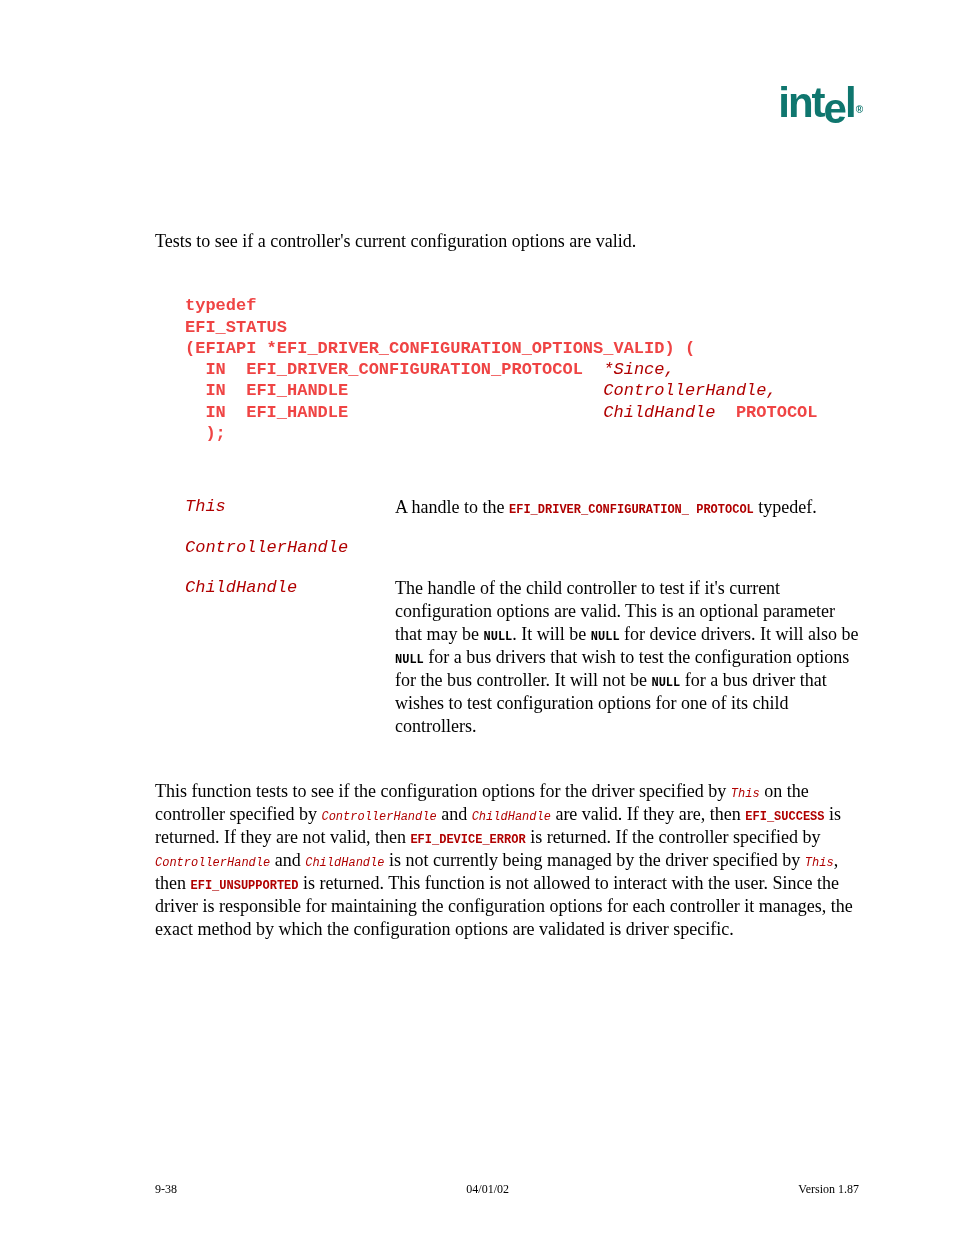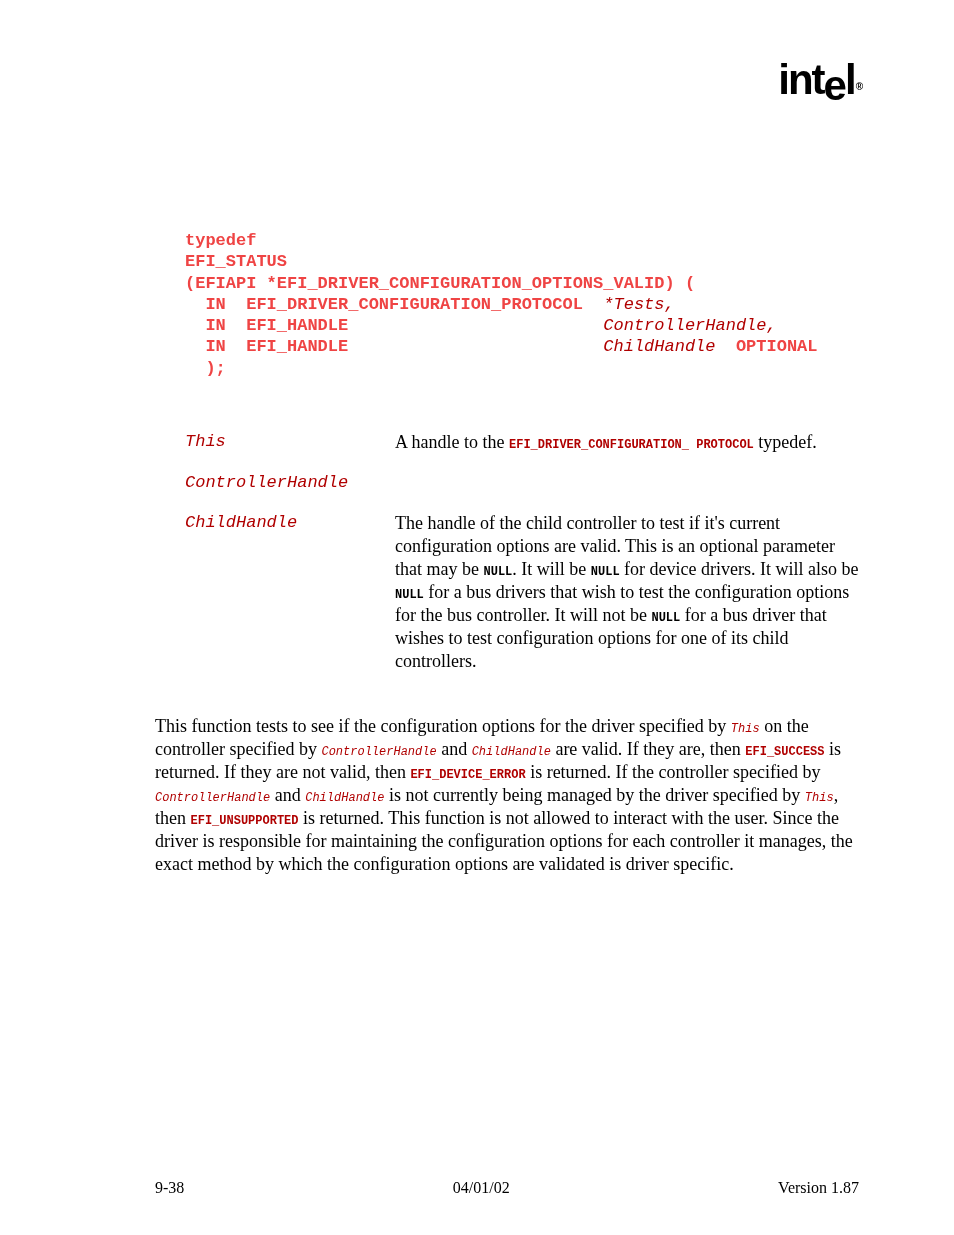--- a/index.html
+++ b/index.html
@@ -10,27 +10,27 @@
     font-family: "Times New Roman", Times, serif;
     font-size: 18px;
     color: #000;
     position: relative;
   }
   .page {
     padding: 60px 95px 0 155px;
   }
   .logo {
     position: absolute;
-    top: 56px;
+    top: 79px;
     right: 92px;
     font-family: Arial, Helvetica, sans-serif;
     font-size: 42px;
     font-weight: 700;
     letter-spacing: -2px;
-    color: #000000;
+    color: #0f766e;
   }
   .logo .e {
     position: relative;
     top: 6px;
   }
   .logo sub {
     font-size: 10px;
     vertical-align: baseline;
     position: relative;
     top: -4px;
@@ -80,38 +80,39 @@
   .red { color: #b00000; }
   .ital { font-style: italic; font-weight: normal; }
   .desc-block { line-height: 1.28; }
   .footer {
     position: absolute;
     bottom: 38px;
     left: 155px;
     right: 95px;
     display: flex;
     justify-content: space-between;
-    font-size: 16px;
+    font-size: 12px;
   }
 </style>
 </head>
 <body>
 
 <div class="logo">int<span class="e">e</span>l<sub>®</sub></div>
 
 <div class="page">
   <div class="content">
 
+    <p class="summary">Tests to see if a controller's current configuration options are valid.</p>
 
     <div class="code-block"><span class="kw">typedef</span>
 <span class="kw">EFI_STATUS</span>
 <span class="kw">(EFIAPI *EFI_DRIVER_CONFIGURATION_OPTIONS_VALID) (</span>
-<span class="kw">  IN  EFI_DRIVER_CONFIGURATION_PROTOCOL  </span><span class="it">*</span><span class="it">Tests,</span>
+<span class="kw">  IN  EFI_DRIVER_CONFIGURATION_PROTOCOL  </span><span class="it">*</span><span class="it">Since,</span>
 <span class="kw">  IN  EFI_HANDLE                         </span><span class="it">ControllerHandle,</span>
-<span class="kw">  IN  EFI_HANDLE                         </span><span class="it">ChildHandle</span><span class="kw">  OPTIONAL</span>
+<span class="kw">  IN  EFI_HANDLE                         </span><span class="it">ChildHandle</span><span class="kw">  PROTOCOL</span>
 <span class="kw">  );</span></div>
 
     <div class="param-table">
       <div class="param-row">
         <div class="param-name">This</div>
         <div class="param-desc"><span>A handle to the </span><span class="inline-code red">EFI_DRIVER_CONFIGURATION_ PROTOCOL</span><span> typedef.</span></div>
       </div>
       <div class="param-row">
         <div class="param-name">ControllerHandle</div>
       </div>

